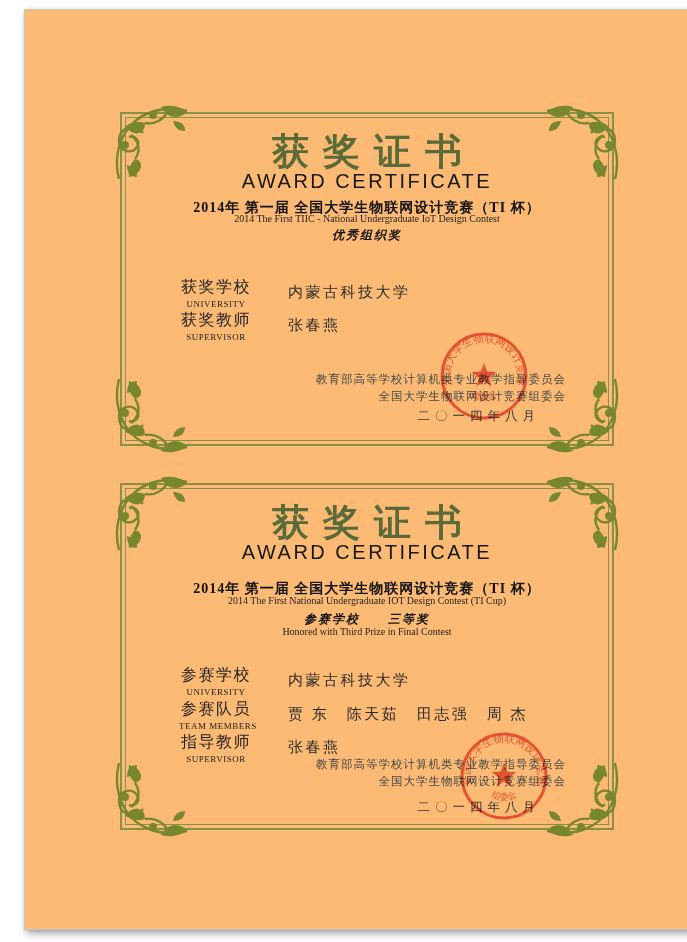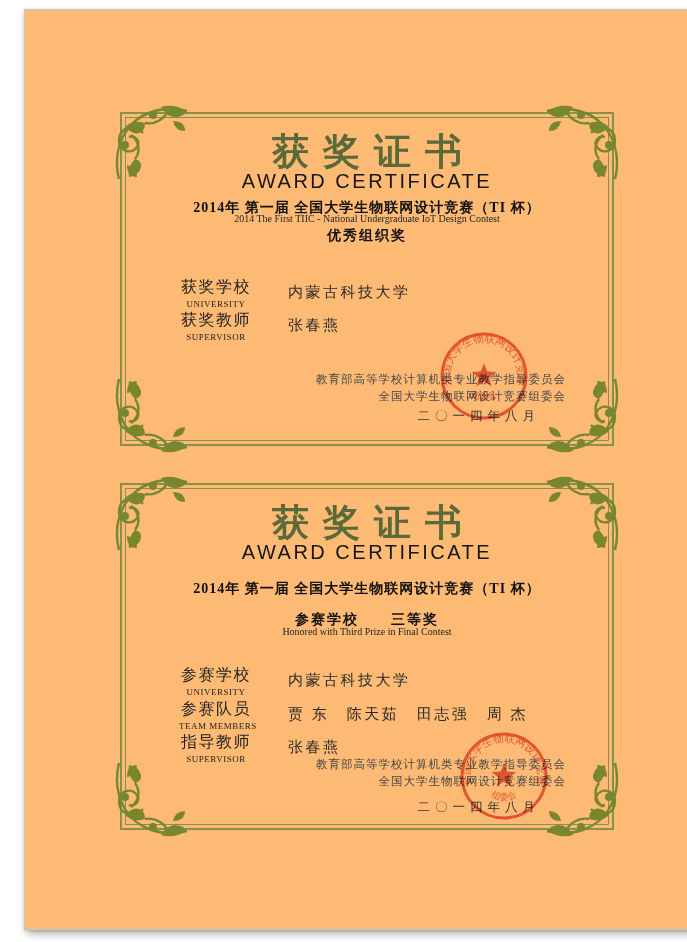--- a/index.html
+++ b/index.html
@@ -57,22 +57,23 @@
   }
   .contest-cn{
     font-size:14px;font-weight:700;letter-spacing:1px;color:#111;
     font-family:"Liberation Serif","DejaVu Serif",serif;
   }
   .contest-en{
     font-size:10px;color:#232323;
     font-family:"Liberation Serif","DejaVu Serif",serif;
   }
   .award-cn{
-    font-size:14px;font-weight:700;letter-spacing:2px;color:#121212;
-    font-family:"Liberation Serif","DejaVu Serif",serif;
+    font-size:12px;font-weight:700;letter-spacing:2px;color:#121212;
+    font-family:"Liberation Serif","DejaVu Serif",serif;
+    font-style:italic;
   }
   .award-en{
     font-size:10px;color:#232323;
     font-family:"Liberation Serif","DejaVu Serif",serif;
   }
   #cert-1 .contest-cn{top:85px;}
   #cert-1 .contest-en{top:99px;}
   #cert-1 .award-cn{top:113px;}
   #cert-2 .contest-cn{top:95px;}
   #cert-2 .contest-en{top:110px;}
@@ -323,20 +324,21 @@
           <path d="M20,66 q10,2 10,12 q-10,0 -10,-12z"></path>
           <circle cx="46" cy="16" r="4"></circle>
           <circle cx="18" cy="46" r="4"></circle>
         </g>
       </svg>
     </div>
 
     <div class="ctr title">获奖证书</div>
     <div class="ctr subtitle">AWARD CERTIFICATE</div>
     <div class="ctr contest-cn">2014年 第一届 全国大学生物联网设计竞赛（TI 杯）</div>
+    <div class="ctr contest-en">2014 The First National Undergraduate IOT Design Contest (TI Cup)</div>
     <div class="ctr award-cn">参赛学校　　三等奖</div>
     <div class="ctr award-en">Honored with Third Prize in Final Contest</div>
 
     <div class="frow r0">
       <div class="flabel">
         <div class="flabel-cn">参赛学校</div>
         <div class="flabel-en">UNIVERSITY</div>
       </div>
       <div class="fvalue">内蒙古科技大学</div>
     </div>

